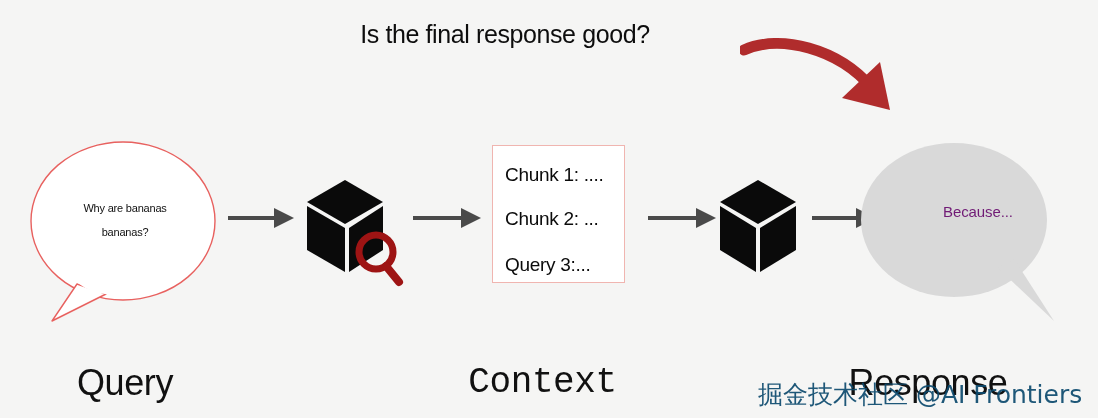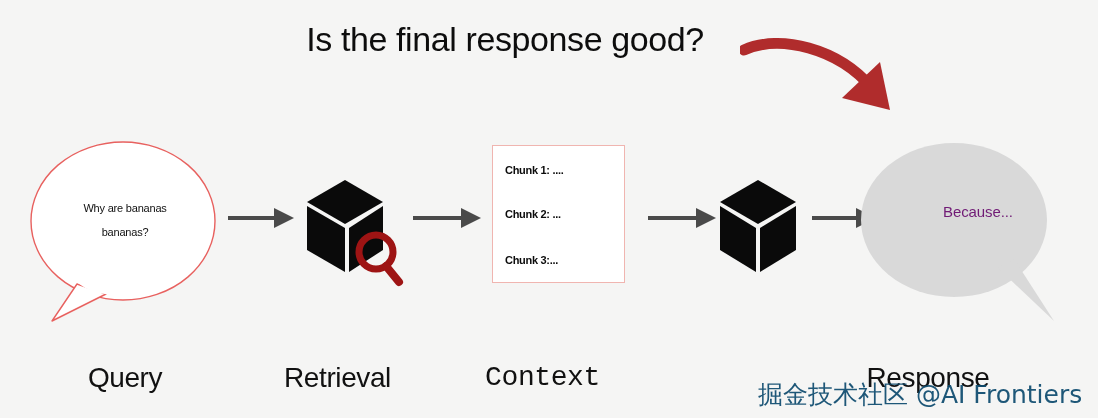--- a/index.html
+++ b/index.html
@@ -19,21 +19,21 @@
     width: 1098px;
     height: 418px;
   }
   .abs { position: absolute; }
 
   
   #title {
     left: 0; top: 20px;
     width: 1010px;
     text-align: center;
-    font-size: 34px;
+    font-size: 25px;
     font-weight: 400;
     letter-spacing: -0.4px;
     color: #0d0d0d;
     white-space: nowrap;
   }
 
   
   #curved-arrow { left: 740px; top: 18px; }
 
   
@@ -59,22 +59,22 @@
   #chunk-box {
     left: 492px; top: 145px;
     width: 133px; height: 138px;
     background: #ffffff;
     border: 1.5px solid #f0b5b0;
     box-sizing: border-box;
   }
   .chunk-line {
     position: absolute;
     left: 12px;
-    font-size: 11px;
-    font-weight: 700;
+    font-size: 19px;
+    font-weight: 400;
     color: #0b0b0b;
     letter-spacing: -0.3px;
     white-space: nowrap;
   }
   #chunk-1 { top: 18px; }
   #chunk-2 { top: 62px; }
   #chunk-3 { top: 108px; }
 
   
   #response-bubble { left: 858px; top: 133px; }
@@ -84,21 +84,21 @@
     text-align: center;
     font-size: 15px;
     color: #701a75;
     letter-spacing: -0.1px;
   }
 
   
   .stage-label {
     position: absolute;
     top: 362px;
-    font-size: 28px;
+    font-size: 36px;
     font-weight: 400;
     color: #111111;
     letter-spacing: -0.4px;
     white-space: nowrap;
     text-align: center;
   }
   #label-query      { left: 40px;  width: 170px; }
   #label-retrieval  { left: 255px; width: 165px; }
   #label-context    { left: 460px; width: 165px; font-family: Liberation Mono, monospace; }
   #label-generation { left: 672px; width: 178px; }
@@ -155,21 +155,21 @@
   </svg>
 
   <svg class="abs arrow-gray" style="left:413px; top:206px;" width="70" height="24" viewBox="0 0 70 24">
     <line x1="0" y1="12" x2="48" y2="12" stroke="#4a4a4a" stroke-width="4"></line>
     <path d="M48,2 L68,12 L48,22 Z" fill="#4a4a4a"></path>
   </svg>
 
   <div class="abs" id="chunk-box">
     <div class="chunk-line" id="chunk-1">Chunk 1: ....</div>
     <div class="chunk-line" id="chunk-2">Chunk 2: ...</div>
-    <div class="chunk-line" id="chunk-3">Chunk 3:...</div>
+    <div class="chunk-line" id="chunk-3">Query 3:...</div>
   </div>
 
   <svg class="abs arrow-gray" style="left:648px; top:206px;" width="70" height="24" viewBox="0 0 70 24">
     <line x1="0" y1="12" x2="48" y2="12" stroke="#4a4a4a" stroke-width="4"></line>
     <path d="M48,2 L68,12 L48,22 Z" fill="#4a4a4a"></path>
   </svg>
 
   <svg class="abs" id="cube-generation" width="80" height="96" viewBox="0 0 80 96">
     <path d="M40,2 L78,24 L40,46 L2,24 Z" fill="#0a0a0a"></path>
     <path d="M2,28 L38,50 L38,94 L2,72 Z" fill="#0a0a0a"></path>
@@ -181,19 +181,18 @@
     <path d="M44,2 L64,12 L44,22 Z" fill="#4a4a4a"></path>
   </svg>
 
   <svg class="abs" id="response-bubble" width="200" height="200" viewBox="0 0 200 200">
     <ellipse cx="96" cy="87" rx="93" ry="77" fill="#d9d9d9"></ellipse>
     <path d="M140,135 L196,188 L156,126 Z" fill="#d9d9d9"></path>
   </svg>
   <div class="abs" id="response-text">Because...</div>
 
   <div class="stage-label" id="label-query">Query</div>
-  <div class="stage-label" id="label-retrieval">Retrieval</div>
   <div class="stage-label" id="label-context">Context</div>
   <div class="stage-label" id="label-response">Response</div>
 
   <div class="abs" id="watermark">掘金技术社区 @AI Frontiers</div>
 
 </div>
 
 </body></html>

